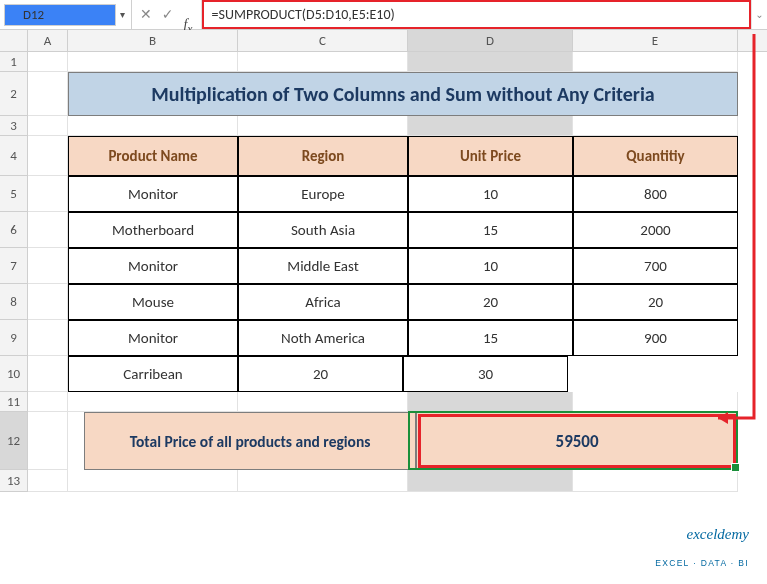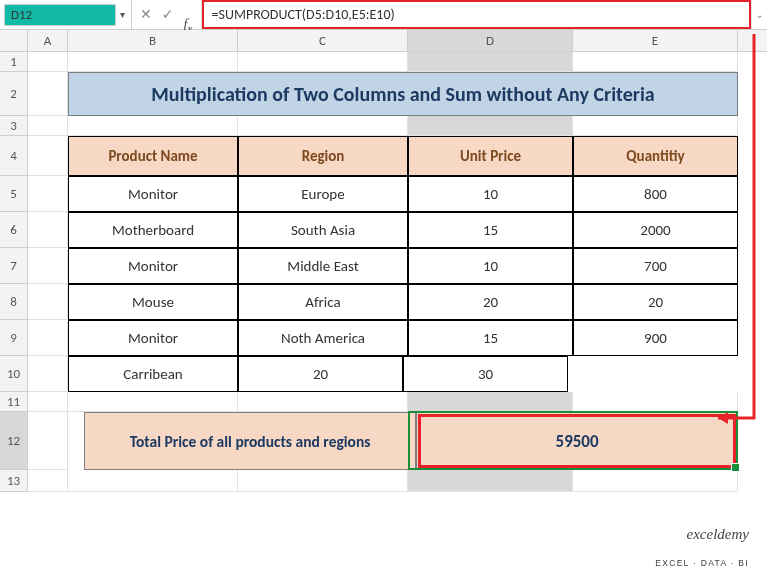--- a/index.html
+++ b/index.html
@@ -28,23 +28,23 @@
     border-right: 1px solid #d0d0d0;
     padding: 0 4px;
     width: 132px;
     gap: 4px;
   }
   .namebox {
     flex: 1;
     border: 1px solid #cfcfcf;
     height: 22px;
     line-height: 20px;
-    padding: 0 6px;
+    padding: 0 18px;
     font-size: 13px;
-    background: #14b8a6;
+    background: #3b82f6;
   }
   .namebox-caret {
     font-size: 10px;
     color: #555;
     padding: 0 2px 0 0;
   }
   .fb-btns {
     display: flex;
     align-items: center;
     gap: 10px;
@@ -227,21 +227,21 @@
     position:absolute;
     pointer-events:none;
   }
   .arrow-link svg{display:block;}
 
   .watermark{
     position:absolute;
     right:18px;
     bottom:16px;
     text-align:right;
-    color:#404040;
+    color:#0369a1;
     font-style:italic;
     font-size:15px;
     font-family: "Segoe Script", cursive;
     line-height:1.05;
   }
   .watermark .sub{
     font-size:8.5px;
     letter-spacing:1.3px;
     font-style:normal;
     font-family:"Segoe UI",Arial,sans-serif;

